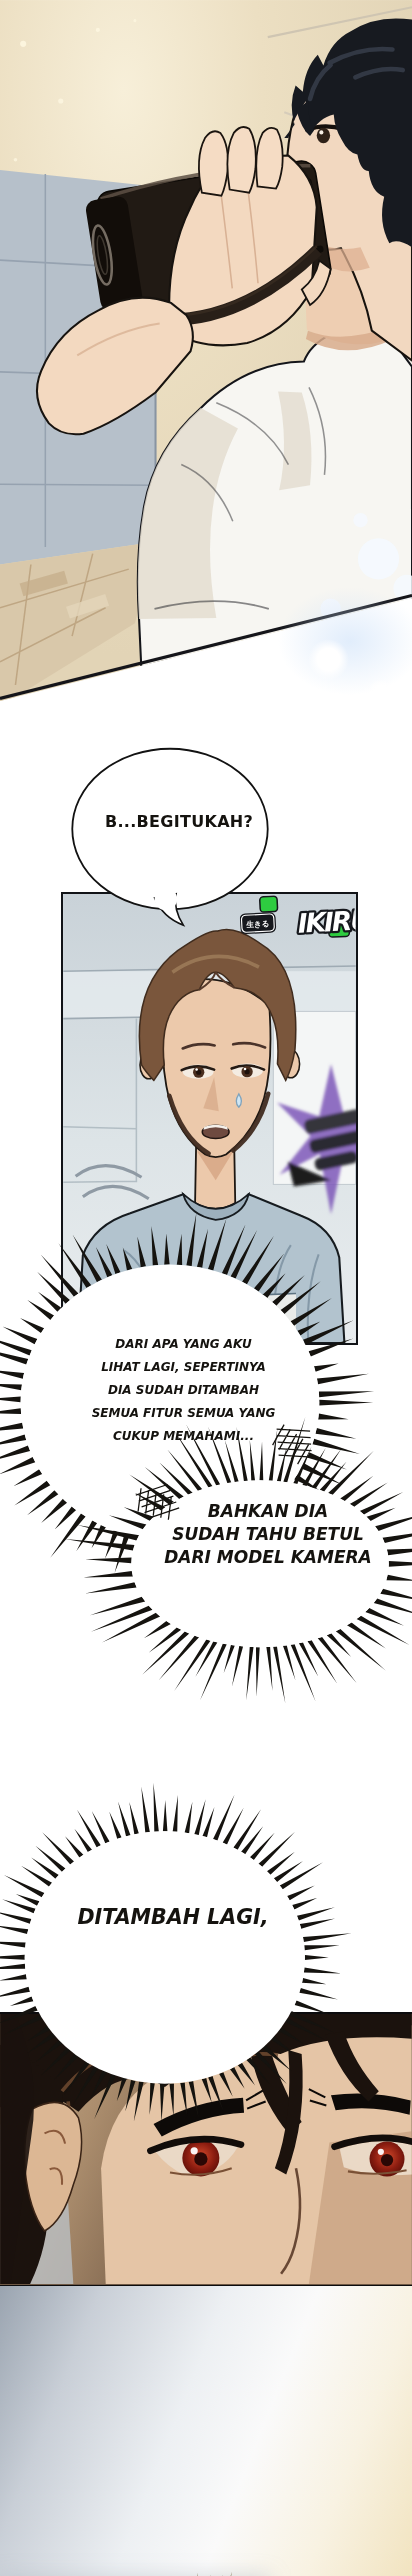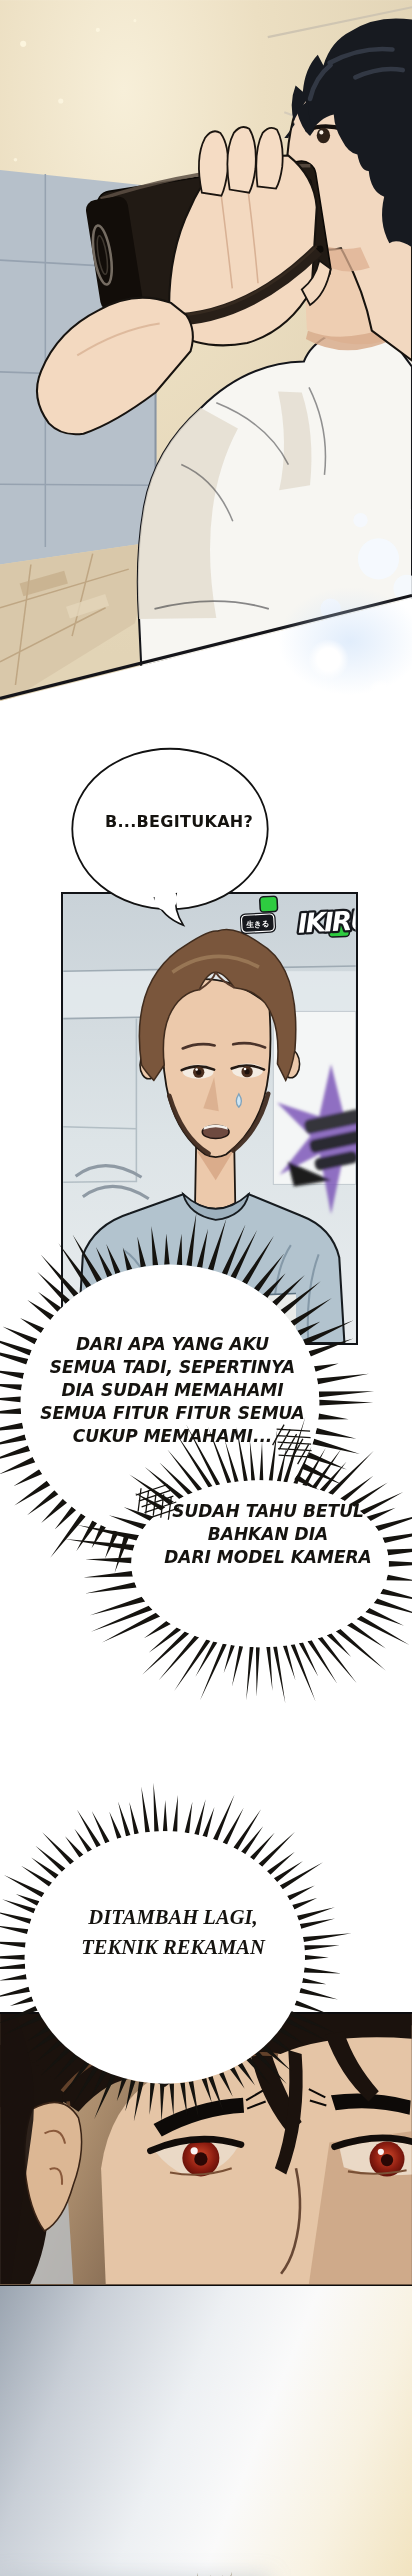--- a/index.html
+++ b/index.html
@@ -14,23 +14,23 @@
           clip-path:polygon(0 0,412px 0,412px 598px,0 701px);}
 
   
   .spark{border-radius:50%;pointer-events:none;}
 
   
   .btxt{position:absolute;text-align:center;color:#15130f;font-weight:bold;z-index:30;}
   .btxt span{display:block;white-space:nowrap;margin-left:16px;}
   .it{font-style:italic;}
   #t1{left:73px;top:812px;width:196px;font-size:16px;line-height:20.6px;letter-spacing:0.3px;}
-  #t2{left:15px;top:1333px;width:299px;font-size:17px;line-height:23px;}
+  #t2{left:26px;top:1333px;width:299px;font-size:12px;line-height:23px;}
   #t3{left:131px;top:1500px;width:258px;font-size:17px;line-height:23px;}
-  #t4{left:26px;top:1902px;width:278px;font-size:20.6px;line-height:30px;font-family:Liberation Serif, serif;}
+  #t4{left:26px;top:1902px;width:278px;font-size:20.6px;line-height:30px;}
 
   
   #panel2{left:61px;top:892px;width:297px;height:453px;border:2.1px solid #111317;
           background:#d6dde1;overflow:hidden;}
   #logo{left:177px;top:0;width:115px;height:49px;transform:rotate(-3deg);z-index:5;}
 
   
   #panel3{left:0;top:2012px;width:412px;height:275px;border-top:2.1px solid #0c0c0e;
           border-bottom:2.1px solid #0c0c0e;background:#6e5844;overflow:hidden;}
 
@@ -251,28 +251,28 @@
       </g>
     <g transform="translate(540,2762) rotate(14)" stroke="#15130f" stroke-width="2.5">
       <path d="M0,12 L64,0 M4,24 L68,12 M8,36 L72,24 M12,48 L76,36 M16,60 L80,48 M12,0 L0,44 M26,6 L14,50 M40,12 L28,56 M54,18 L42,62 M68,24 L56,68" fill="none"></path>
     </g>
     <g transform="translate(262,2890) rotate(-8)" stroke="#15130f" stroke-width="2.5">
       <path d="M0,12 L64,0 M4,24 L68,12 M8,36 L72,24 M12,48 L76,36 M16,60 L80,48 M12,0 L0,44 M26,6 L14,50 M40,12 L28,56 M54,18 L42,62 M68,24 L56,68" fill="none"></path>
     </g>
   </svg>
   <div class="btxt it" id="t2">
     <span>DARI APA YANG AKU</span>
-    <span>SEMUA TADI, SEPERTINYA</span>
-    <span>DIA SUDAH MEMAHAMI</span>
-    <span>SEMUA FITUR FITUR SEMUA</span>
+    <span>LIHAT LAGI, SEPERTINYA</span>
+    <span>DIA SUDAH DITAMBAH</span>
+    <span>SEMUA FITUR SEMUA YANG</span>
     <span>CUKUP MEMAHAMI...</span>
   </div>
   <div class="btxt it" id="t3">
+    <span>BAHKAN DIA</span>
     <span>SUDAH TAHU BETUL</span>
-    <span>BAHKAN DIA</span>
     <span>DARI MODEL KAMERA</span>
   </div>
 
   <section class="abs" id="panel3">
     <svg width="412" height="270" viewBox="0 0 800 525">
       <defs>
         <linearGradient id="bg3" x1="0" y1="0" x2="1" y2="0.25">
           <stop offset="0%" stop-color="#cdb190"></stop>
             <stop offset="30%" stop-color="#ab8d6d"></stop>
           <stop offset="58%" stop-color="#7a614b"></stop>
@@ -323,21 +323,20 @@
   </section>
 
   <svg class="abs bubble-svg" style="left:0;top:1777px;" width="412" height="361" viewBox="0 3450 800 700">
     <g>
         <path d="M591.9 3795.1L638.3 3800.0L591.9 3804.9ZM591.1 3819.5L662.8 3830.9L590.1 3829.3ZM588.4 3839.6L633.7 3852.1L586.4 3849.2ZM584.0 3859.0L656.2 3881.6L581.2 3868.4ZM575.8 3883.3L640.0 3910.6L572.0 3892.2ZM566.3 3903.9L648.4 3945.6L561.7 3912.4ZM558.8 3917.3L631.7 3960.1L553.7 3925.4ZM546.7 3935.4L589.8 3967.9L540.8 3943.0ZM532.6 3952.8L572.5 3988.6L526.2 3959.8ZM516.1 3969.7L566.2 4020.9L509.2 3976.0ZM502.0 3982.0L557.2 4046.0L494.7 3987.8ZM486.2 3993.9L523.8 4046.7L478.5 3999.1ZM469.9 4004.5L495.3 4048.4L461.9 4009.0ZM454.7 4012.8L475.1 4055.0L446.6 4016.9ZM433.7 4022.6L452.0 4070.4L425.3 4025.9ZM412.7 4030.3L433.9 4098.5L404.1 4033.0ZM400.5 4034.0L411.4 4082.4L391.8 4036.3ZM375.1 4039.9L385.7 4111.6L366.3 4041.4ZM358.8 4042.5L363.5 4107.3L350.0 4043.5ZM337.8 4044.5L337.0 4109.7L329.0 4044.9ZM319.4 4045.0L313.5 4119.9L310.6 4044.9ZM300.6 4044.4L290.3 4105.1L291.8 4043.7ZM278.8 4042.2L259.8 4118.8L270.0 4040.8ZM263.1 4039.6L243.2 4099.1L254.3 4037.8ZM246.0 4035.8L226.8 4079.1L237.3 4033.4ZM224.7 4029.5L182.7 4114.5L216.2 4026.5ZM207.5 4023.1L174.8 4075.4L199.1 4019.5ZM190.9 4015.6L141.0 4087.0L182.7 4011.5ZM173.8 4006.6L124.0 4066.5L165.9 4001.9ZM152.2 3992.8L105.1 4038.1L144.7 3987.3ZM136.7 3981.0L78.7 4029.9L129.6 3975.0ZM121.1 3967.1L69.6 4002.7L114.4 3960.4ZM107.8 3953.3L52.9 3985.7L101.6 3946.1ZM97.4 3940.8L52.4 3962.7L91.7 3933.2ZM82.4 3919.3L8.0 3949.7L77.5 3911.0ZM73.2 3903.0L-9.6 3930.6L68.9 3894.3ZM64.8 3884.9L19.2 3894.0L61.3 3875.8ZM58.2 3866.3L-20.3 3879.7L55.5 3856.9ZM52.0 3842.1L-0.9 3844.5L50.4 3832.4ZM49.1 3822.0L-31.9 3822.2L48.3 3812.2ZM48.0 3804.6L-41.2 3799.6L48.1 3794.8ZM48.9 3780.6L-37.0 3768.0L49.9 3770.8ZM52.7 3754.6L-14.0 3737.1L54.9 3745.1ZM58.0 3734.3L-17.0 3709.0L61.0 3725.1ZM65.3 3714.0L4.3 3687.0L69.2 3705.1ZM72.0 3699.4L30.8 3676.5L76.5 3690.8ZM81.0 3683.0L7.7 3640.0L86.2 3674.8ZM95.1 3662.2L40.8 3621.9L101.0 3654.7ZM107.6 3646.9L60.6 3605.8L114.1 3639.9ZM120.3 3633.6L68.7 3582.8L127.2 3627.2ZM136.5 3619.2L82.0 3556.8L143.8 3613.4ZM154.2 3605.8L126.2 3564.5L161.9 3600.7ZM170.6 3595.3L144.5 3550.1L178.6 3590.7ZM187.6 3586.0L149.3 3512.6L195.8 3582.0ZM204.4 3578.2L178.1 3515.4L212.8 3574.8ZM227.6 3569.6L212.1 3516.3L236.1 3566.9ZM244.7 3564.6L229.1 3497.1L253.4 3562.5ZM260.8 3560.9L251.1 3498.3L269.6 3559.2ZM282.1 3557.4L274.3 3468.0L290.9 3556.4ZM299.6 3555.7L297.8 3460.6L308.4 3555.2ZM316.3 3555.0L320.9 3494.2L325.1 3555.0ZM335.3 3555.4L345.5 3484.4L344.2 3556.0ZM358.5 3557.5L373.6 3497.7L367.3 3558.7ZM377.3 3560.5L399.4 3492.7L386.0 3562.3ZM393.2 3564.0L416.4 3508.0L401.9 3566.4ZM413.7 3570.0L455.3 3484.2L422.2 3572.9ZM432.5 3576.9L473.2 3509.2L440.8 3580.5ZM453.3 3586.4L506.8 3512.3L461.4 3590.7ZM468.2 3594.6L511.0 3545.2L476.1 3599.4ZM485.2 3605.4L533.6 3557.5L492.8 3610.8ZM501.9 3617.8L572.9 3555.7L509.0 3623.8ZM518.4 3632.4L572.5 3594.5L525.1 3639.1ZM531.8 3646.3L588.3 3612.6L538.0 3653.5ZM543.2 3660.0L627.2 3615.0L549.0 3667.7ZM557.6 3680.7L611.3 3660.3L562.5 3689.0ZM567.4 3698.1L616.3 3684.2L571.6 3706.9ZM576.7 3719.1L650.1 3702.5L580.1 3728.3ZM582.2 3734.9L650.5 3724.2L584.9 3744.3ZM588.4 3760.1L682.3 3752.8L589.9 3769.8ZM590.7 3776.2L659.6 3776.3L591.6 3786.0Z" fill="#15130f"></path>
         <ellipse cx="320" cy="3800" rx="272" ry="245" fill="#fff"></ellipse>
       </g>
   </svg>
   <div class="btxt it" id="t4">
     <span>DITAMBAH LAGI,</span>
-    <span>TEKNIK REKAMAN</span>
   </div>
 
   <section class="abs" id="bottom">
     <div class="base"></div>
     <svg class="abs" style="left:0;top:0;" width="412" height="565" viewBox="0 0 1097">
       <defs>
         <filter id="f3">
             <feGaussianBlur stdDeviation="3"></feGaussianBlur>
           </filter>
         <filter id="f6">

